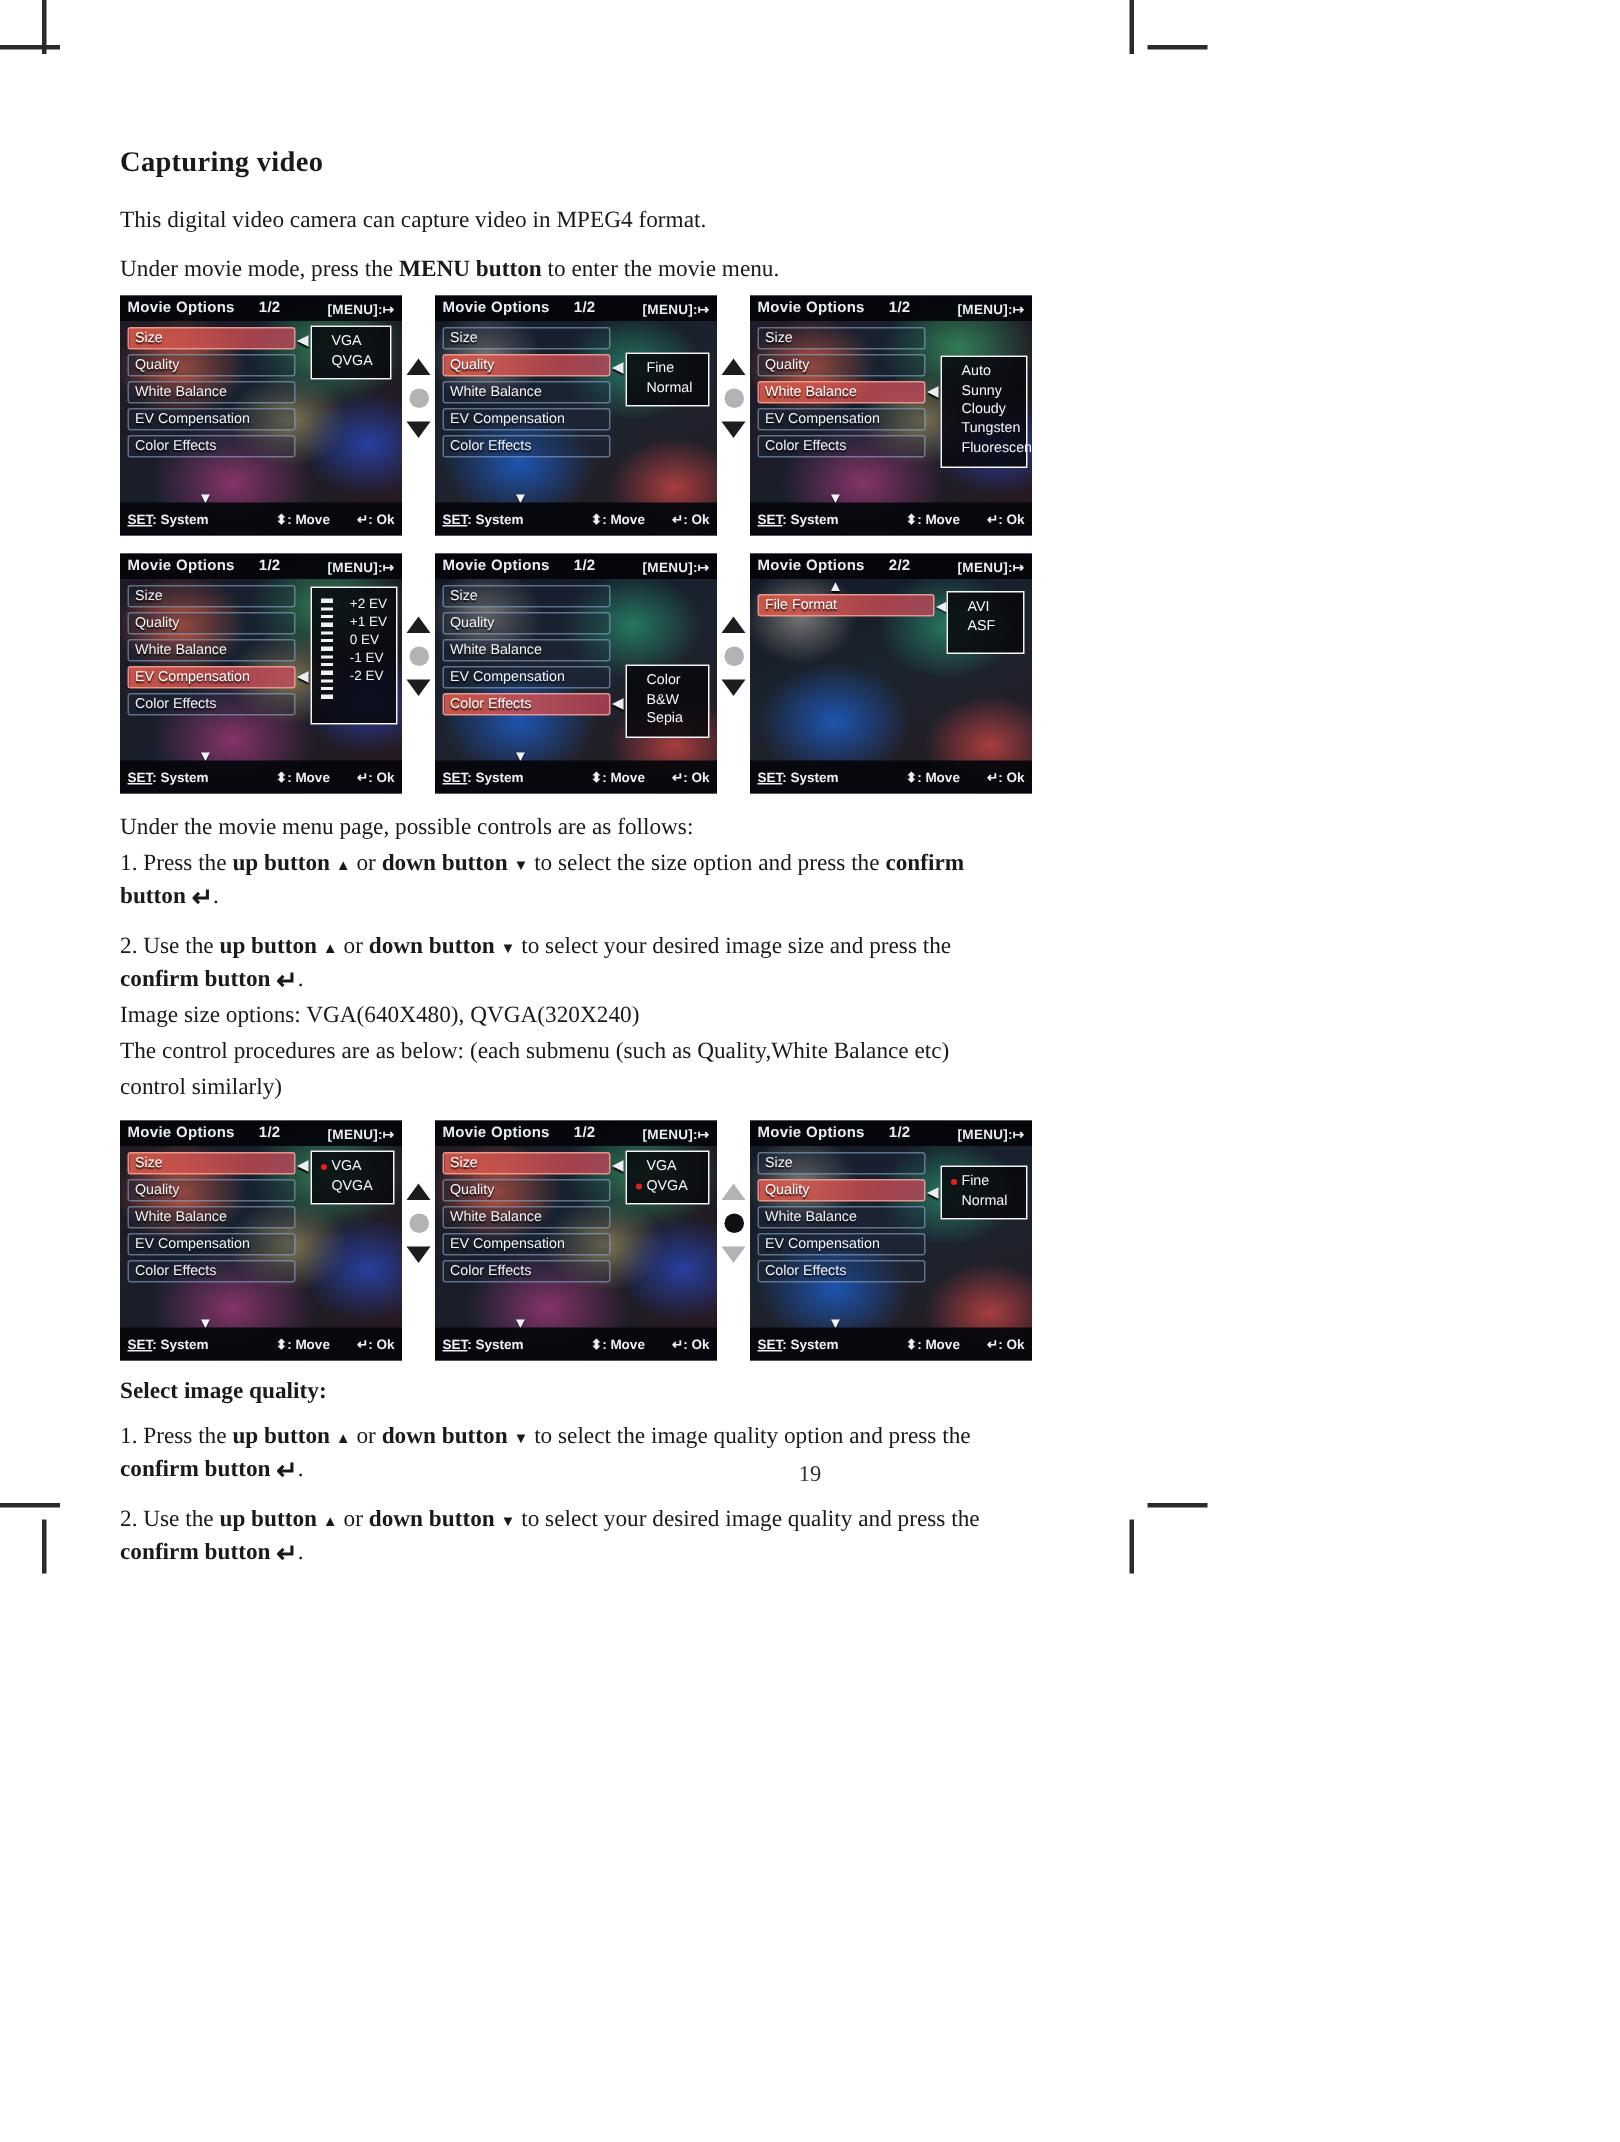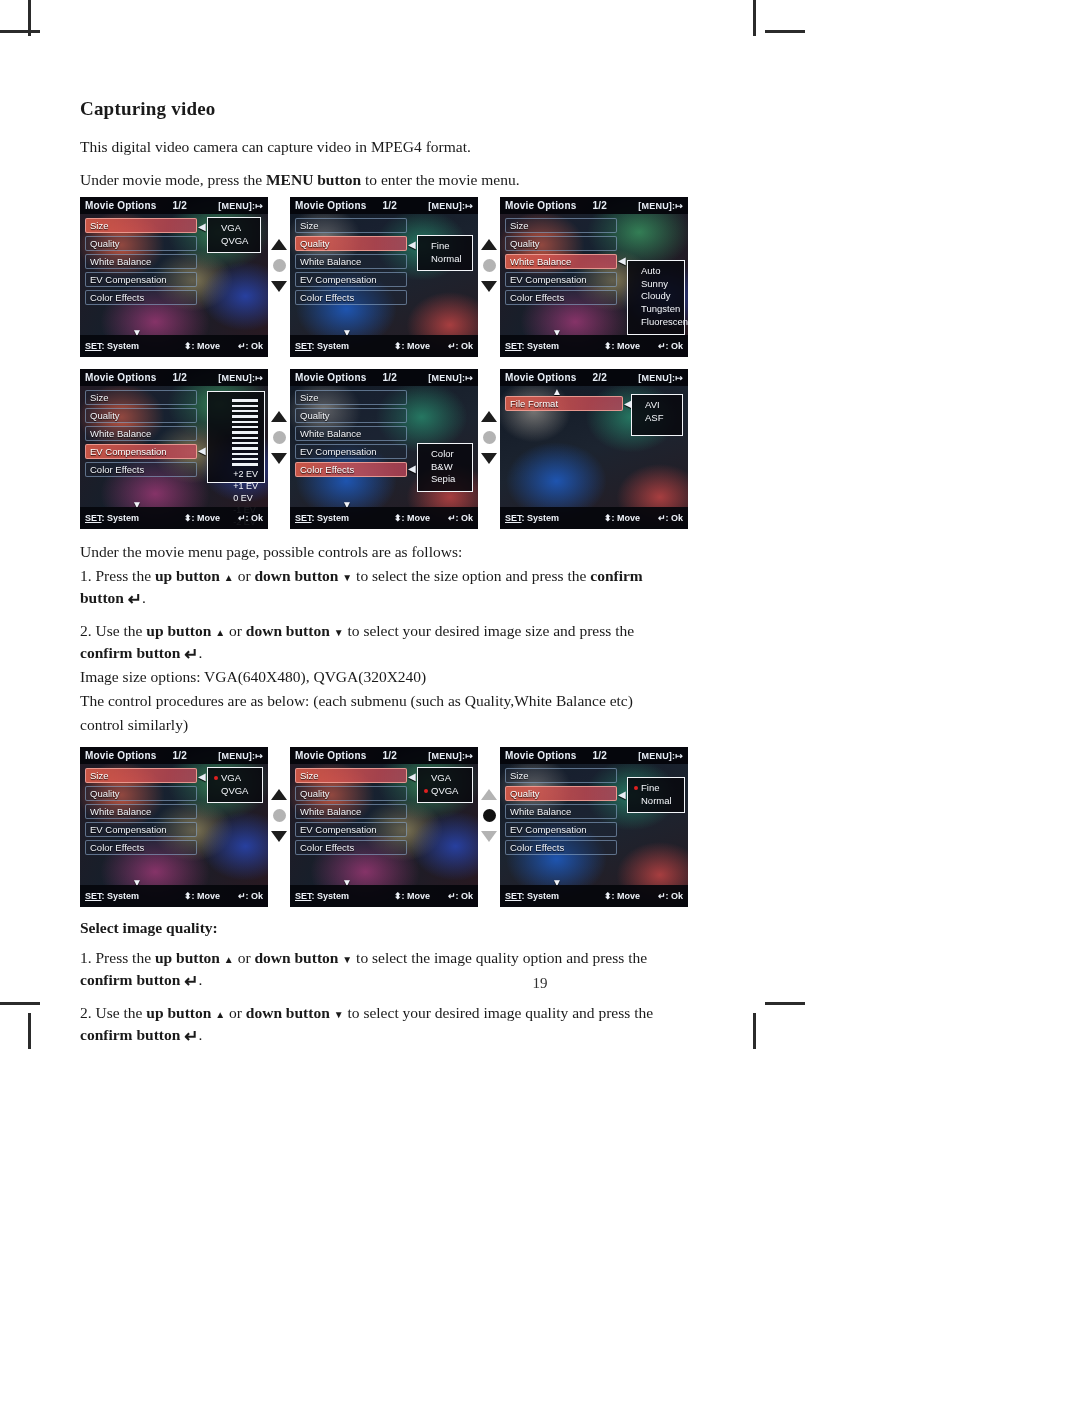--- a/index.html
+++ b/index.html
@@ -183,21 +183,21 @@
   .shot .popup .opt { white-space: nowrap; position: relative; padding-left: 7px; }
   .shot .popup .opt .dot {
     position: absolute;
     left: 0; top: 4px;
     width: 4px; height: 4px;
     border-radius: 50%;
     background: #e02020;
   }
 
   
-  .ev-scale { display: flex; align-items: flex-end; flex-direction: column; }
+  .ev-scale { display: flex; align-items: flex-start; }
   .ev-bars { width: 26px; display: flex; flex-direction: column; justify-content: space-between; padding: 1px 0; }
   .ev-bars i { display: block; height: 2px; background: #eef2f7; margin: 1.5px 0; }
   .ev-bars i.lg { height: 3px; }
   .ev-labels { margin-left: 4px; display: flex; flex-direction: column; justify-content: space-between; font-size: 9px; }
 
   .shot .ftr {
     position: absolute;
     left: 0; right: 0; bottom: 0;
     height: 16px;
     background: rgba(5,6,12,.93);
@@ -352,21 +352,21 @@
       </div>
       <div class="items">
         <div class="item">Size</div>
         <div class="item">Quality</div>
         <div class="item sel">White Balance</div>
         <div class="item">EV Compensation</div>
         <div class="item">Color Effects</div>
       </div>
       <div class="caret" style="left:118px; top:58px;">◀</div>
       <div class="dnarrow">▼</div>
-      <div class="popup" style="left:127px; top:40px; width:58px;margin-top:23px;">
+      <div class="popup" style="left:127px; top:40px; width:58px;">
         <div class="opt">Auto</div>
         <div class="opt">Sunny</div>
         <div class="opt">Cloudy</div>
         <div class="opt">Tungsten</div>
         <div class="opt">Fluorescent</div>
       </div>
       <div class="ftr">
         <span class="f1"><span class="u">SET</span><span>: System</span></span>
         <span class="f2">⬍<span>: Move</span></span>
         <span class="f3">↵<span>: Ok</span></span>

